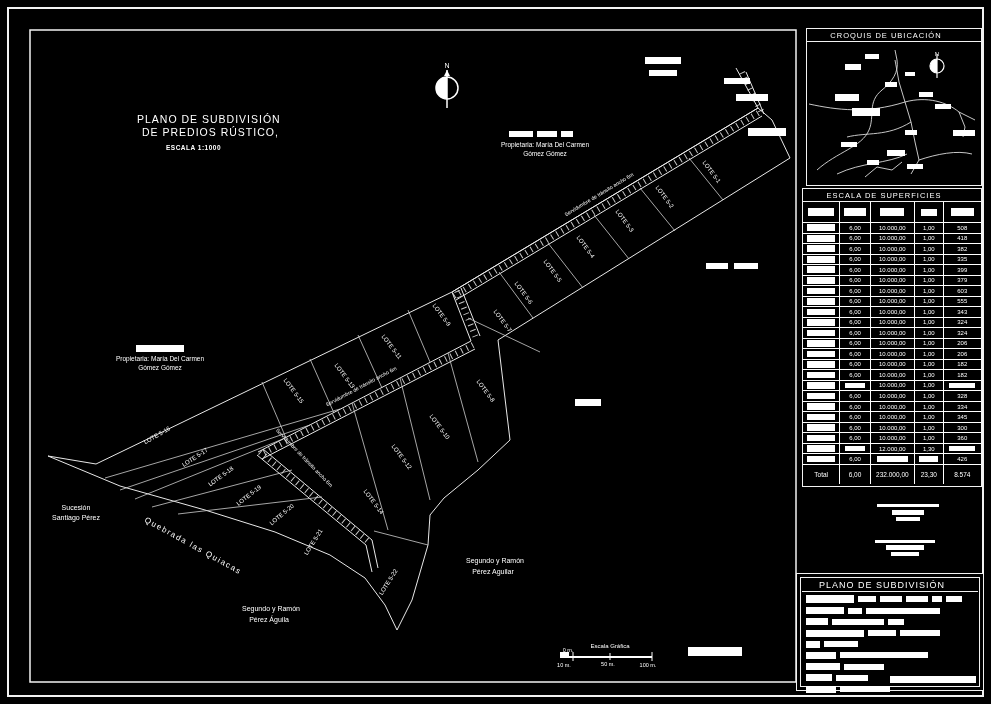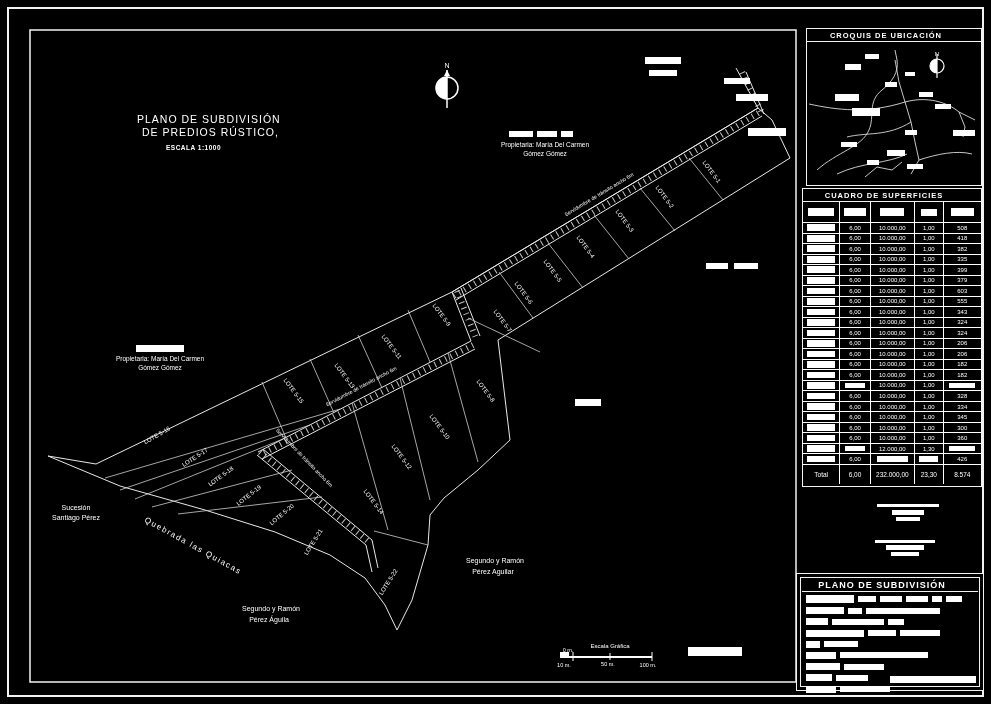--- a/index.html
+++ b/index.html
@@ -2,21 +2,21 @@
 <html><head>
 <meta charset="utf-8">
 <style>
   html,body{margin:0;padding:0;background:#000;width:991px;height:704px;overflow:hidden;
     font-family:"Liberation Sans",sans-serif;color:#fff;}
   .sheet{position:absolute;left:0;top:0;width:991px;height:704px;background:#000;}
   .outer-frame{position:absolute;left:7px;top:7px;width:973px;height:686px;border:2px solid #f2f2f2;}
   svg text{fill:#fff;}
   .panel{position:absolute;border:1px solid #f2f2f2;background:#000;box-sizing:border-box;}
   .panel-title{font-size:7.5px;letter-spacing:1px;text-align:center;border-bottom:1px solid #f2f2f2;
-    padding:2px 16px 1px 0;white-space:nowrap;font-weight:bold;}
+    padding:2px 16px 1px 0;white-space:nowrap;}
   .blk{background:#fff;display:inline-block;}
   
   .surf-head{display:grid;grid-template-columns:21% 17% 25% 16% 21%;height:20px;border-bottom:1px solid #fff;}
   .surf-head>div{border-right:1px solid #fff;display:flex;align-items:center;justify-content:center;}
   .surf-head>div:last-child{border-right:none;}
   .surf-body{display:flex;flex-direction:column;height:242px;}
   .surf-row{flex:1;display:grid;grid-template-columns:21% 17% 25% 16% 21%;border-bottom:1px solid #fff;}
   .surf-row>div{border-right:1px solid #fff;font-size:6px;display:flex;align-items:center;justify-content:center;
     overflow:hidden;white-space:nowrap;}
   .surf-row>div:last-child{border-right:none;}
@@ -205,21 +205,21 @@
       <g>
         <text x="130" y="14" font-size="6" text-anchor="middle" fill="#fff">N</text>
         <circle cx="130" cy="24" r="7" fill="none" stroke="#fff" stroke-width="1.2"></circle>
         <path d="M130,17 A7,7 0 0 0 130,31 Z" fill="#fff"></path>
         <line x1="130" y1="12" x2="130" y2="36" stroke="#fff" stroke-width="1.2"></line>
       </g>
     </svg>
   </div>
 
   <div class="panel" style="left:802px;top:188px;width:180px;height:299px;">
-    <div class="panel-title">CUADRO DE SUPERFICIES</div>
+    <div class="panel-title">ESCALA DE SUPERFICIES</div>
     <div class="surf-head">
       <div>
           <span class="blk" style="width:70%;height:8px"></span>
         </div>
       <div>
           <span class="blk" style="width:72%;height:8px"></span>
         </div>
       <div>
           <span class="blk" style="width:55%;height:8px"></span>
         </div>

